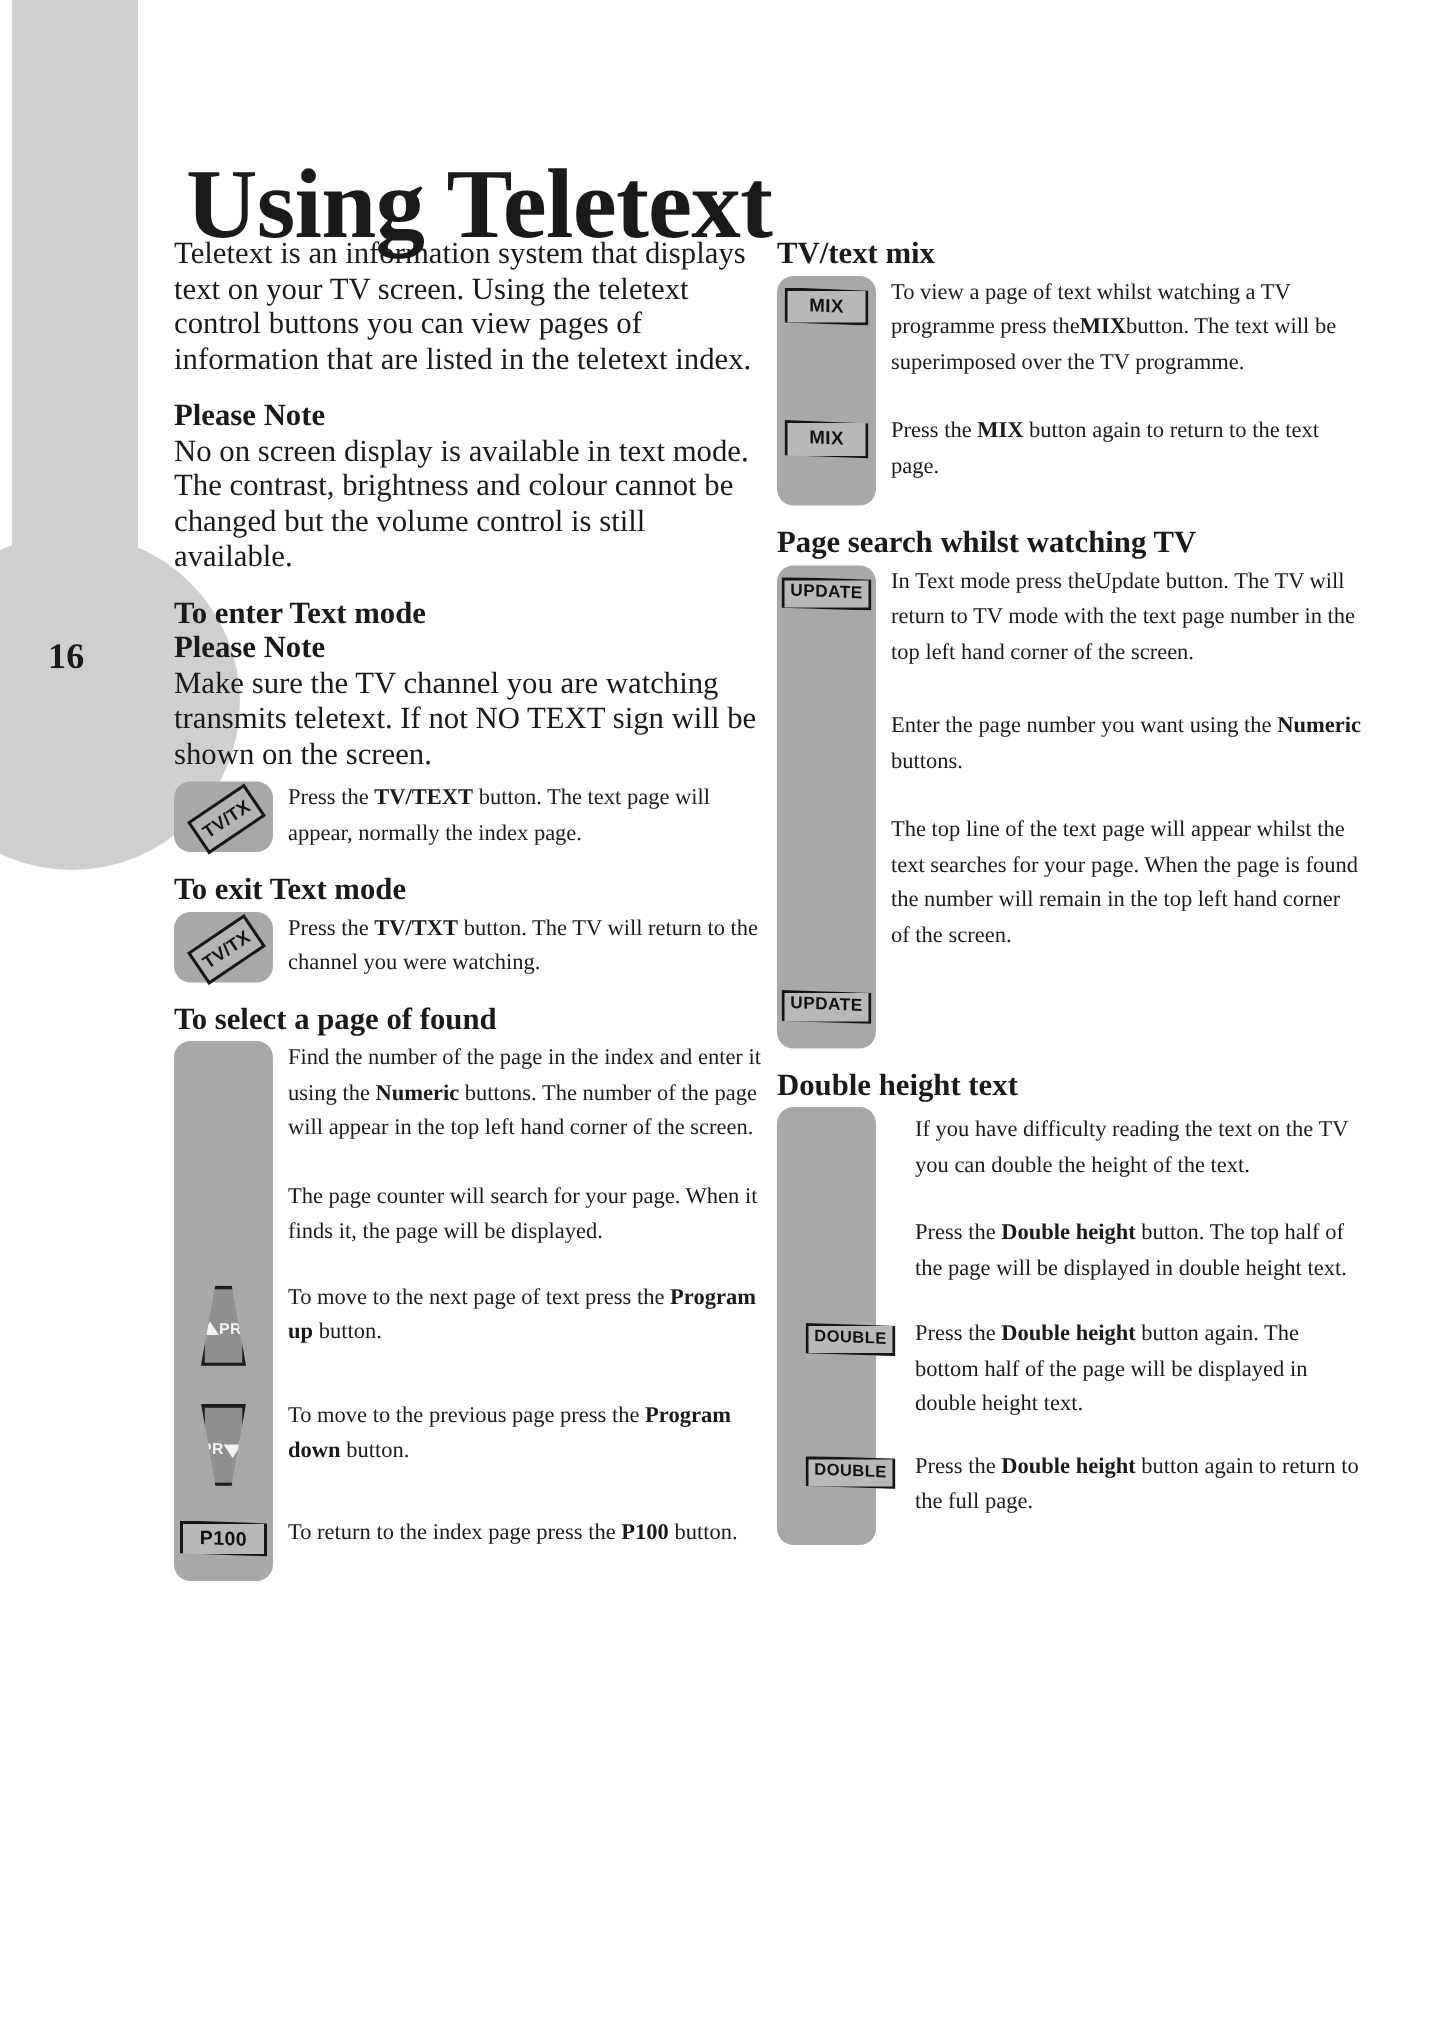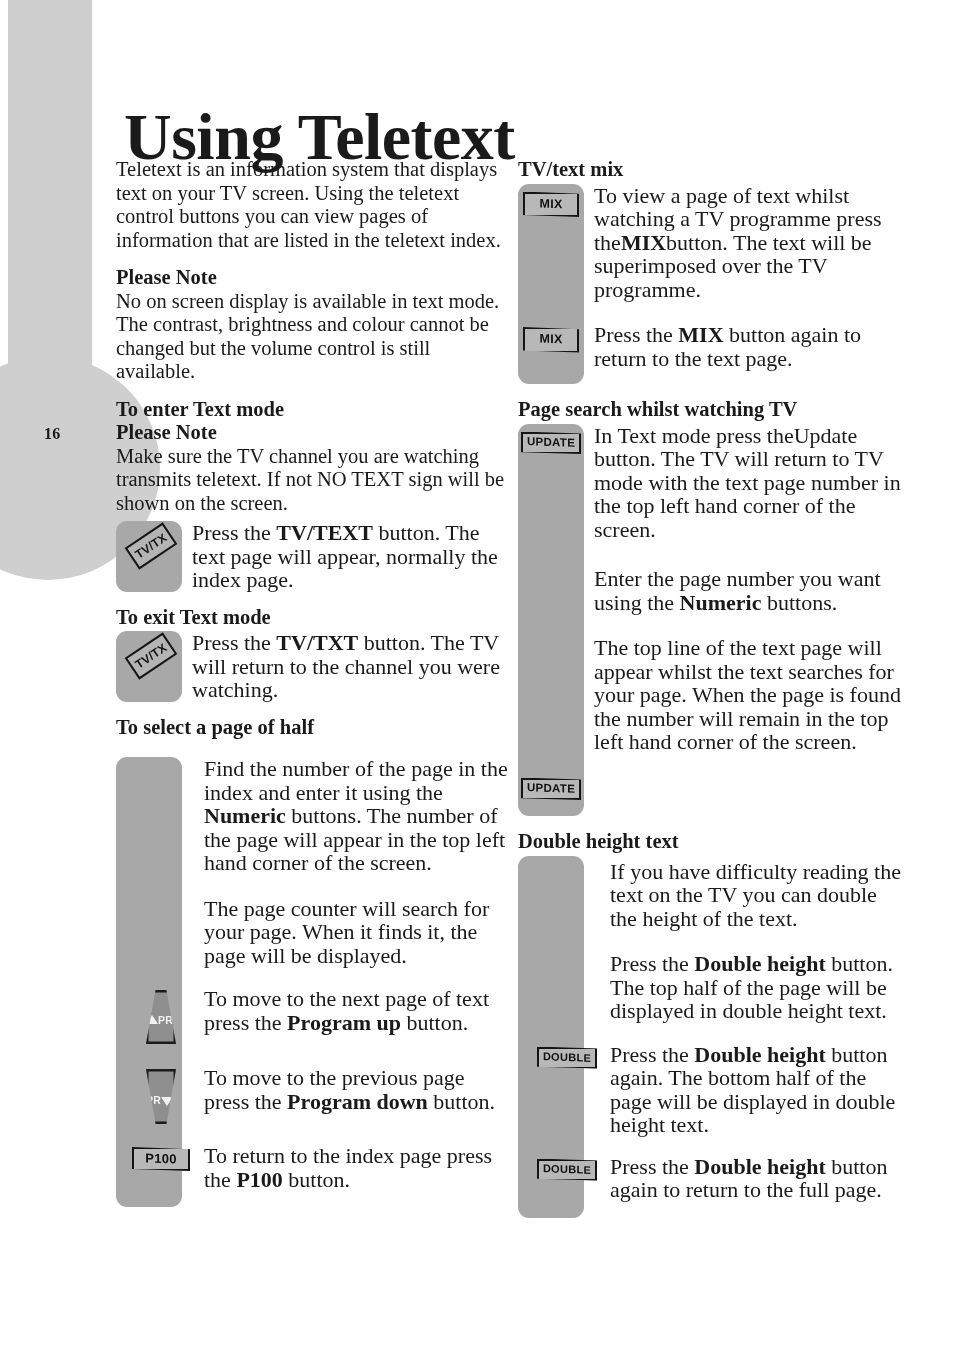--- a/index.html
+++ b/index.html
@@ -29,24 +29,24 @@
     position: absolute;
     left: -64px;
     top: 356px;
     width: 224px;
     height: 224px;
     border-radius: 50%;
     background: #cfcfcf;
   }
   #page-number {
     position: absolute;
-    left: 44px;
+    left: 32px;
     top: 425px;
     font-weight: bold;
-    font-size: 16px;
+    font-size: 24px;
     letter-spacing: 0.2px;
   }
 
   
   #page-title {
     position: absolute;
     left: 124px;
     top: 60px;
     font-size: 66px;
     font-weight: bold;
@@ -99,21 +99,21 @@
   .rail-slot {
     width: 66px;
     flex: 0 0 66px;
     display: flex;
     justify-content: center;
     padding-top: 3px;
   }
   .rail-text {
     flex: 1 1 auto;
     padding-left: 10px;
-    font-size: 22px;
+    font-size: 15px;
     line-height: 23.5px;
   }
   .rail-gap { height: 20px; }
 
   
   .ic {
     font-family: "Liberation Sans", "DejaVu Sans", sans-serif;
     line-height: 1;
     display: block;
   }
@@ -271,23 +271,23 @@
               </span>
           </span>
         </div>
         <div class="rail-text">
           <span>Press the</span><span>&nbsp;</span><b>TV/TXT</b><span>&nbsp;</span><span>button.  The TV will return to the channel you were watching.</span>
         </div>
       </div>
     </div>
   </div>
 
-  <div class="heading">To select a page of half</div>
-
-  <div class="icon-group" style="margin-top:18px;gap:12px;">
+  <div class="heading">To select a page of found</div>
+
+  <div class="icon-group" style="margin-top:2px;">
     <div class="rail"></div>
     <div class="rail-body" style="margin-left:-66px;padding-left:0;">
 
       <div class="rail-row">
         <div class="rail-slot" style="flex-direction:column;align-items:center;gap:10px;padding-top:6px;">
           <span class="key-round ic">0</span>
           <span class="key-round ic">9</span>
         </div>
         <div class="rail-text">
           <span>Find the number of the page in the index and enter it using the</span>

